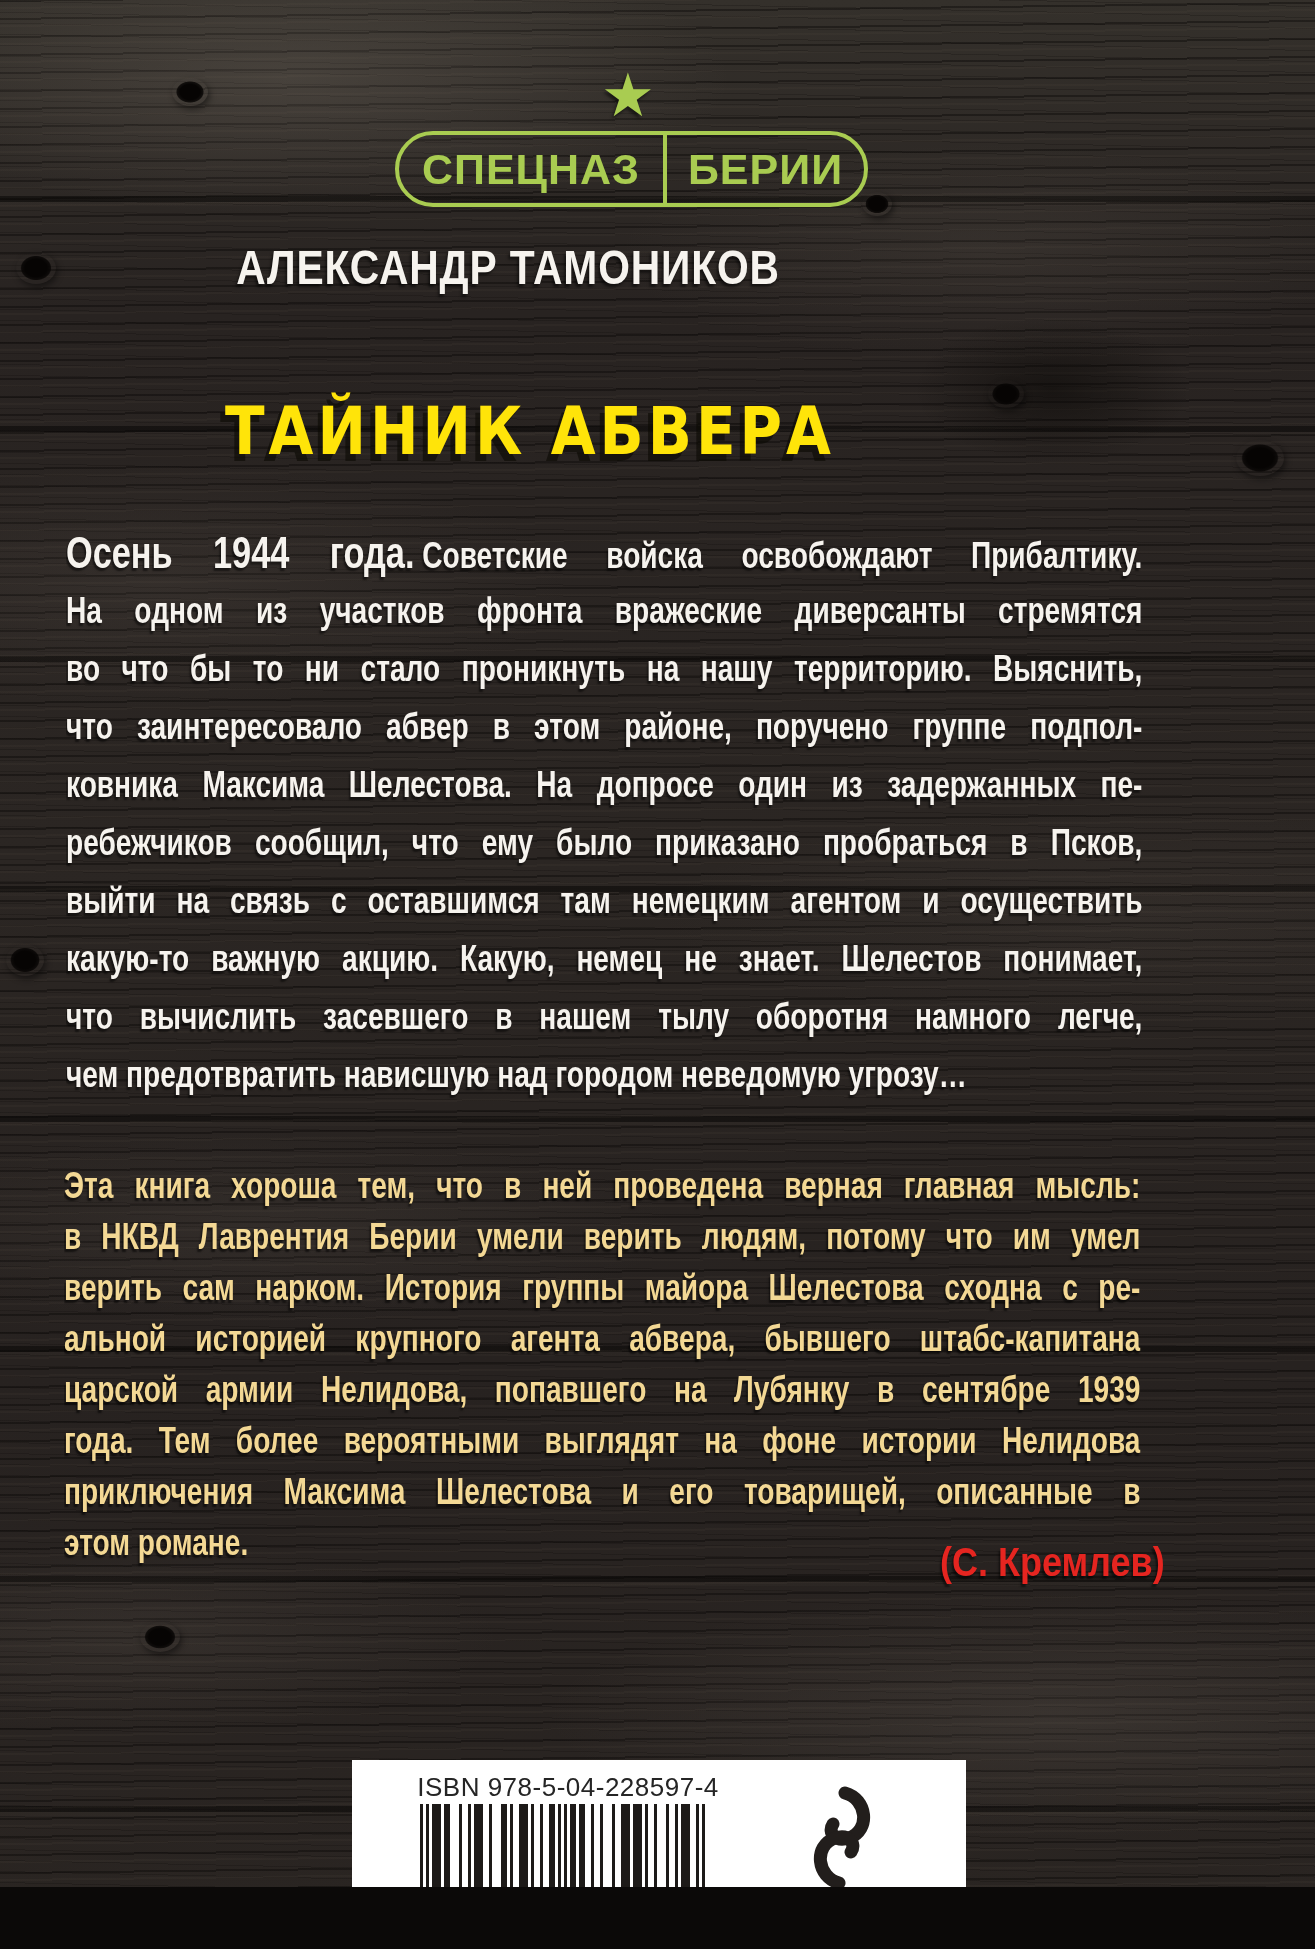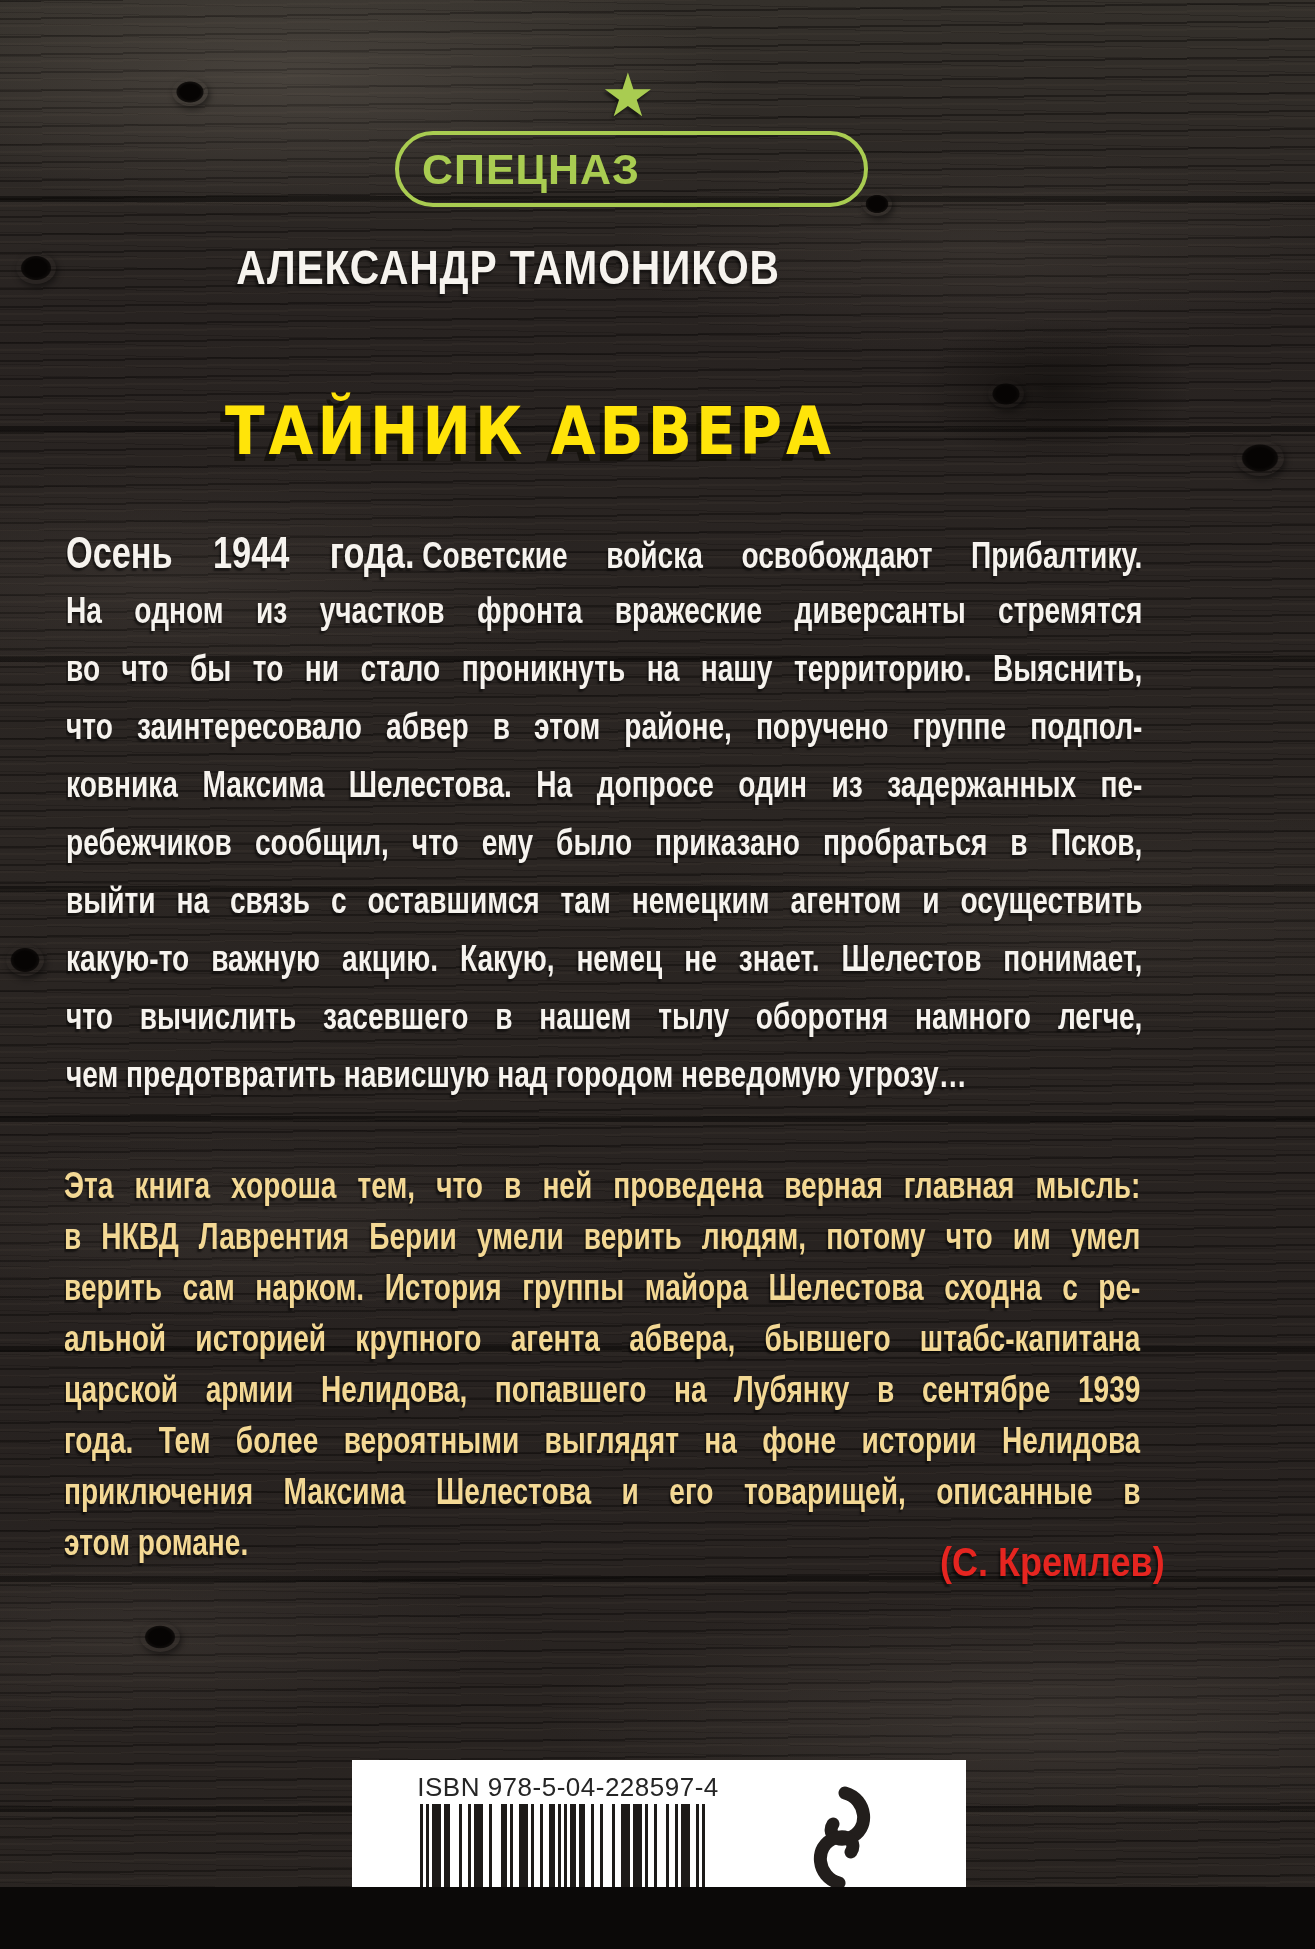--- a/index.html
+++ b/index.html
@@ -128,20 +128,21 @@
   <div class="hole" style="left:16px;top:252px;width:40px;height:32px;"></div>
   <div class="hole" style="left:988px;top:380px;width:36px;height:28px;"></div>
   <div class="hole" style="left:1236px;top:440px;width:48px;height:36px;"></div>
   <div class="hole" style="left:6px;top:944px;width:38px;height:32px;"></div>
   <div class="hole" style="left:140px;top:1622px;width:40px;height:30px;"></div>
   <div class="hole" style="left:816px;top:1896px;width:42px;height:30px;"></div>
 
   <div class="star">★</div>
   <div class="series-pill">
     <div class="series-cell left">СПЕЦНАЗ</div>
+    <div class="series-cell right">БЕРИИ</div>
   </div>
   <div class="author">АЛЕКСАНДР ТАМОНИКОВ</div>
   <div class="title">ТАЙНИК АБВЕРА</div>
 
   <div class="ann-block">
     <div class="ann-line">
       <span class="ann-lead">Осень 1944 года.</span><span>Советские войска освобождают Прибалтику.</span>
     </div>
     <div style="display:contents;"><div class="ann-line">На одном из участков фронта вражеские диверсанты стремятся</div><div class="ann-line">во что бы то ни стало проникнуть на нашу территорию. Выяснить,</div><div class="ann-line">что заинтересовало абвер в этом районе, поручено группе подпол-</div><div class="ann-line">ковника Максима Шелестова. На допросе один из задержанных пе-</div><div class="ann-line">ребежчиков сообщил, что ему было приказано пробраться в Псков,</div><div class="ann-line">выйти на связь с оставшимся там немецким агентом и осуществить</div><div class="ann-line">какую-то важную акцию. Какую, немец не знает. Шелестов понимает,</div><div class="ann-line">что вычислить засевшего в нашем тылу оборотня намного легче,</div><div class="ann-line">чем предотвратить нависшую над городом неведомую угрозу…</div></div>
   </div>

